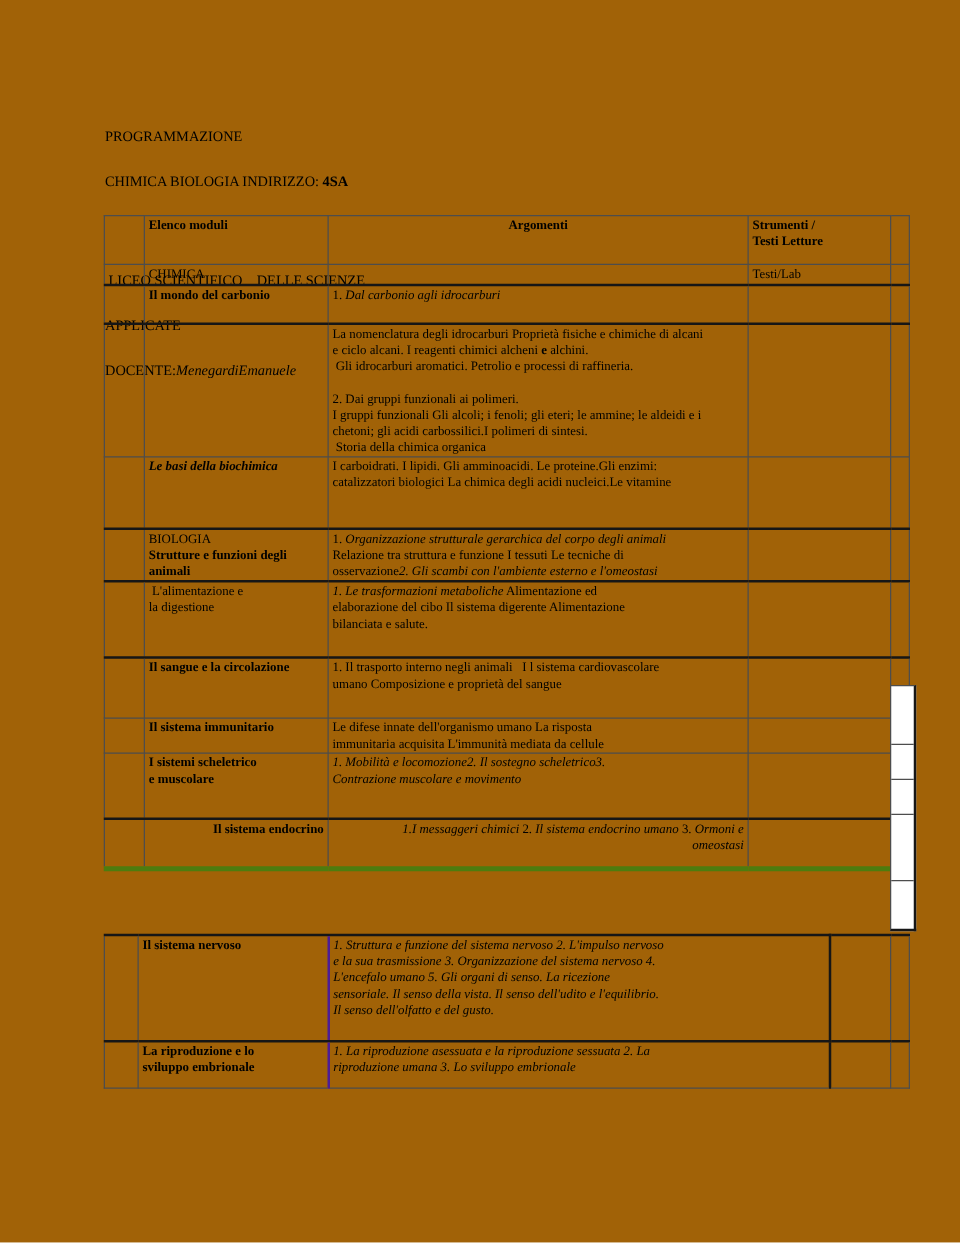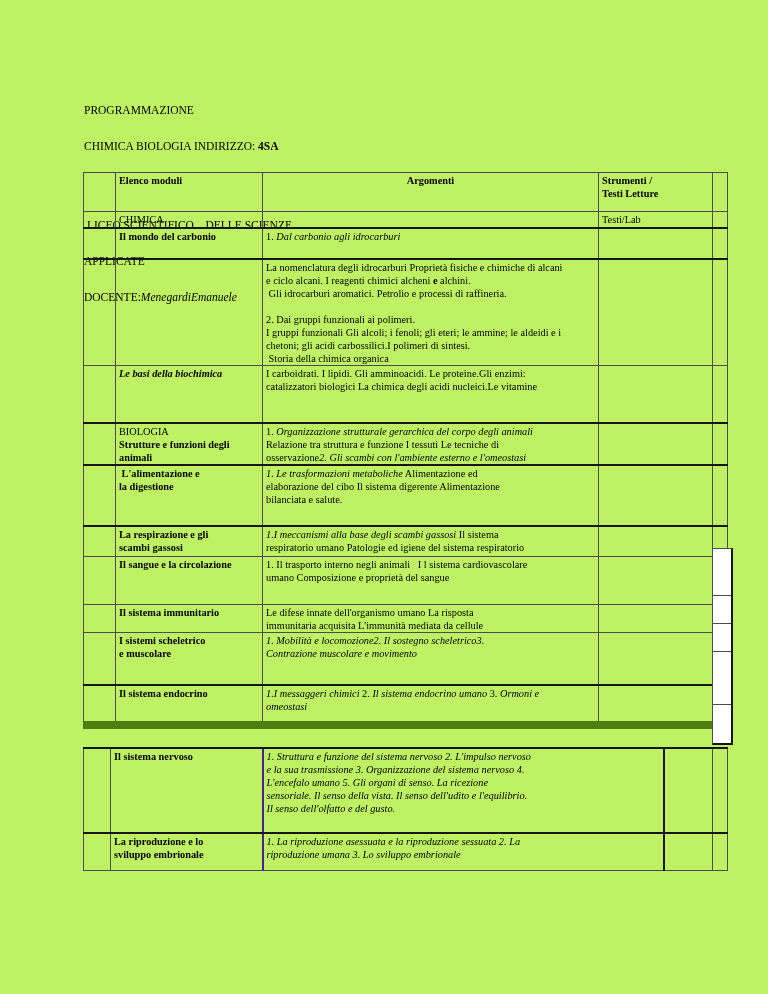--- a/index.html
+++ b/index.html
@@ -1,17 +1,17 @@
 <!DOCTYPE html>
 <html><head>
 <meta charset="utf-8">
 <style>
   html,body { margin:0; padding:0; background:#fff; }
   .page {
-    position:relative; width:768px; height:994px; background:#bef264;
+    position:relative; width:768px; height:994px; background:#a16207;
     font-family:"Liberation Serif", serif; color:#000; overflow:hidden;
   }
   
   .doc-header {
     position:absolute; left:84px; top:80px;
     font-size:11.5px; line-height:12px; white-space:pre-wrap;
   }
   .doc-header .gap { height:19px; }
   .bold { font-weight:bold; }
   .ital { font-style:italic; }
@@ -20,21 +20,21 @@
   td, th {
     border:1px solid #4d4d4d; vertical-align:top;
     padding:1px 3px 0 3px; font-size:10.3px; line-height:13px;
     white-space:pre-wrap; overflow:hidden; word-wrap:break-word;
     font-weight:normal; text-align:left;
   }
   th { font-weight:bold; }
   #tableA { left:83px; top:172px; width:644px; }
   #tableB { left:83px; top:747px; width:644px; }
   #tableA tr.thick > td { border-bottom:2px solid #161616; }
-  #tableA tr:last-child > td { border-bottom:8px solid #4d7c0f; }
+  #tableA tr:last-child > td { border-bottom:4px solid #4d7c0f;text-align:right; }
   #tableA th.c2 { text-align:center; }
   #tableB tr:first-child > td { border-top:2px solid #161616; }
   #tableB tr.thick > td { border-bottom:2px solid #161616; }
   #tableB td.c2 { border-left:2px solid #4c1d95; border-right:2px solid #161616; }
   
   .overlap-artifact {
     position:absolute; left:712px; top:548px; width:21px; height:197px;
     background:#fff; box-sizing:border-box;
     border-left:1px solid #4d4d4d; border-top:1px solid #4d4d4d;
     border-right:2px solid #161616; border-bottom:2px solid #161616;
@@ -115,34 +115,25 @@
 </span><span style="font-weight: bold;">Strutture e funzioni degli
 animali</span></td>
           <td class="c2"><span>1. </span><span style="font-style: italic;">Organizzazione strutturale gerarchica del corpo degli animali</span><span>
 Relazione tra struttura e funzione I tessuti Le tecniche di
 osservazione</span><span style="font-style: italic;">2. Gli scambi con l'ambiente esterno e l'omeostasi</span></td>
           <td class="c3"></td>
           <td class="c4"></td>
         </tr>
         <tr class="thick" style="height: 61px;">
           <td class="c0"></td>
-          <td class="c1"><span style="font-weight: bold;"> L'alimentazione e
+          <td class="c1"><span style="font-weight: normal;"> L'alimentazione e
 la digestione</span></td>
           <td class="c2"><span style="font-style: italic;">1. Le trasformazioni metaboliche</span><span> Alimentazione ed
 elaborazione del cibo Il sistema digerente Alimentazione
 bilanciata e salute.</span></td>
-          <td class="c3"></td>
-          <td class="c4"></td>
-        </tr>
-        <tr style="height: 30px;">
-          <td class="c0"></td>
-          <td class="c1"><span style="font-weight: bold;">La respirazione e gli
-scambi gassosi</span></td>
-          <td class="c2"><span style="font-style: italic;">1.I meccanismi alla base degli scambi gassosi</span><span> Il sistema
-respiratorio umano Patologie ed igiene del sistema respiratorio</span></td>
           <td class="c3"></td>
           <td class="c4"></td>
         </tr>
         <tr style="height: 48px;">
           <td class="c0"></td>
           <td class="c1"><span style="font-weight: bold;">Il sangue e la circolazione</span></td>
           <td class="c2"><span style="">1. Il trasporto interno negli animali</span><span>   I l sistema cardiovascolare
 umano Composizione e proprietà del sangue</span></td>
           <td class="c3"></td>
           <td class="c4"></td>

